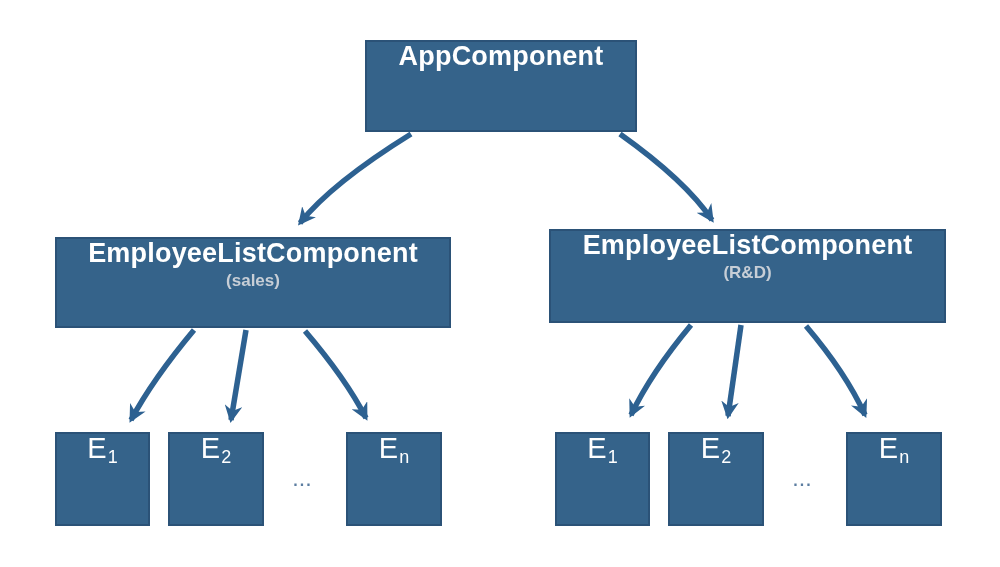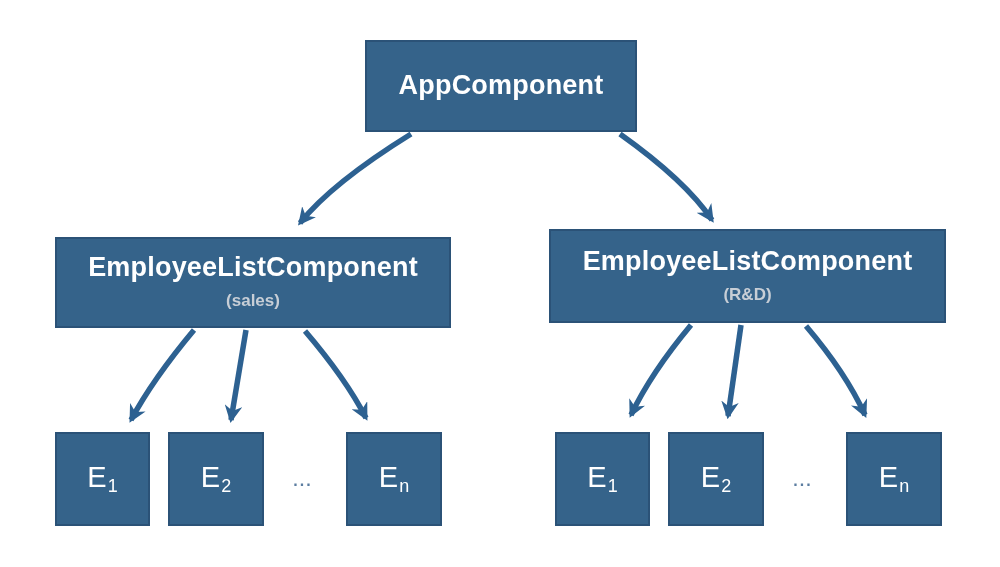--- a/index.html
+++ b/index.html
@@ -33,36 +33,36 @@
     fill: none;
   }
   .arrowhead { fill: var(--arrow-color); }
   .node {
     position: absolute;
     background: var(--box-fill);
     border: 2px solid var(--box-border);
     display: flex;
     flex-direction: column;
     align-items: center;
-    justify-content: center;
+    justify-content: flex-start;
     text-align: center;
   }
   .node-label {
     color: var(--label-color);
     font-weight: 700;
     font-size: 27px;
     line-height: 1.1;
     letter-spacing: 0.2px;
   }
   .node-sublabel {
     color: var(--sublabel-color);
     font-weight: 700;
     font-size: 17px;
     line-height: 1.2;
-    margin-top: 8px;
+    margin-top: 2px;
   }
   .leaf-label {
     color: var(--label-color);
     font-weight: 400;
     font-size: 29px;
     line-height: 1;
   }
   .leaf-sub {
     font-size: 18px;
     vertical-align: -5px;

